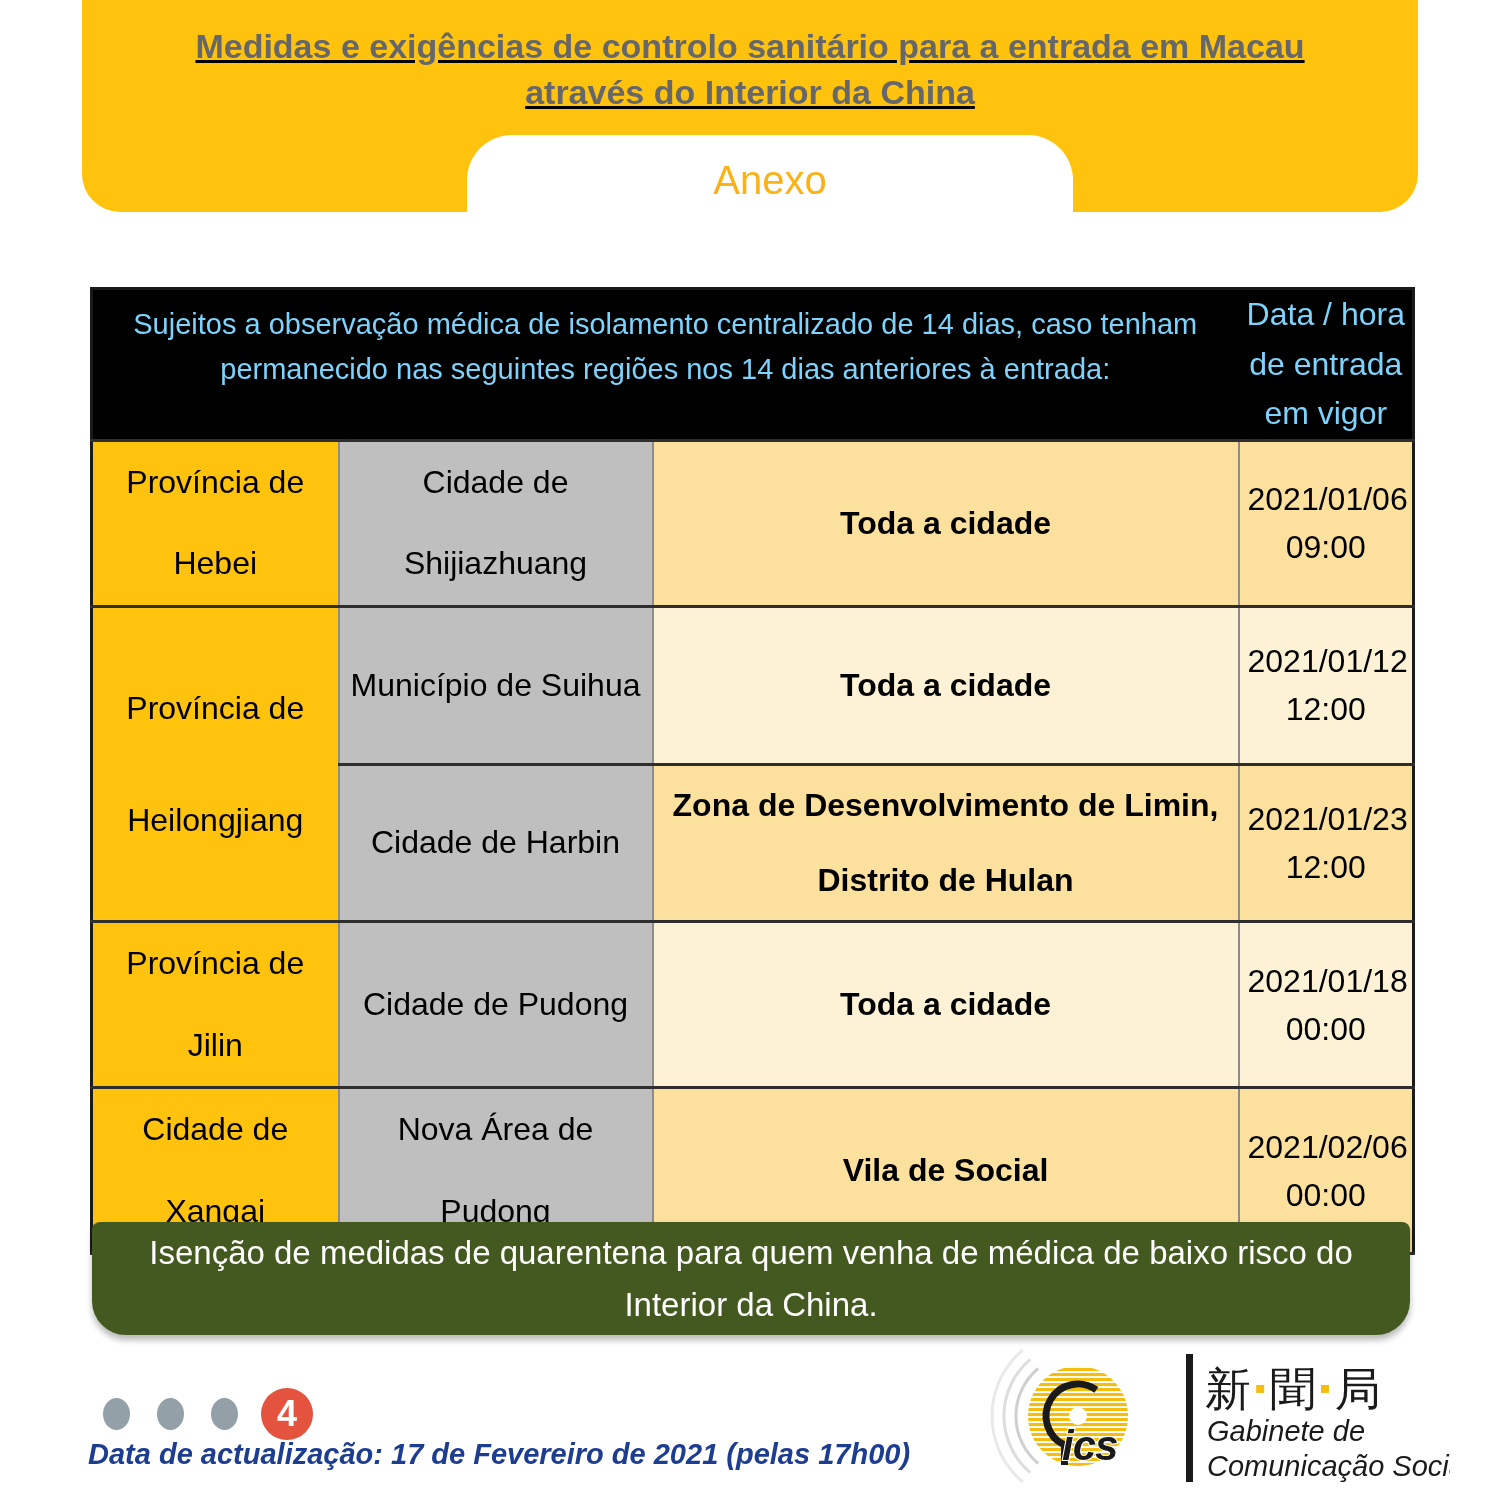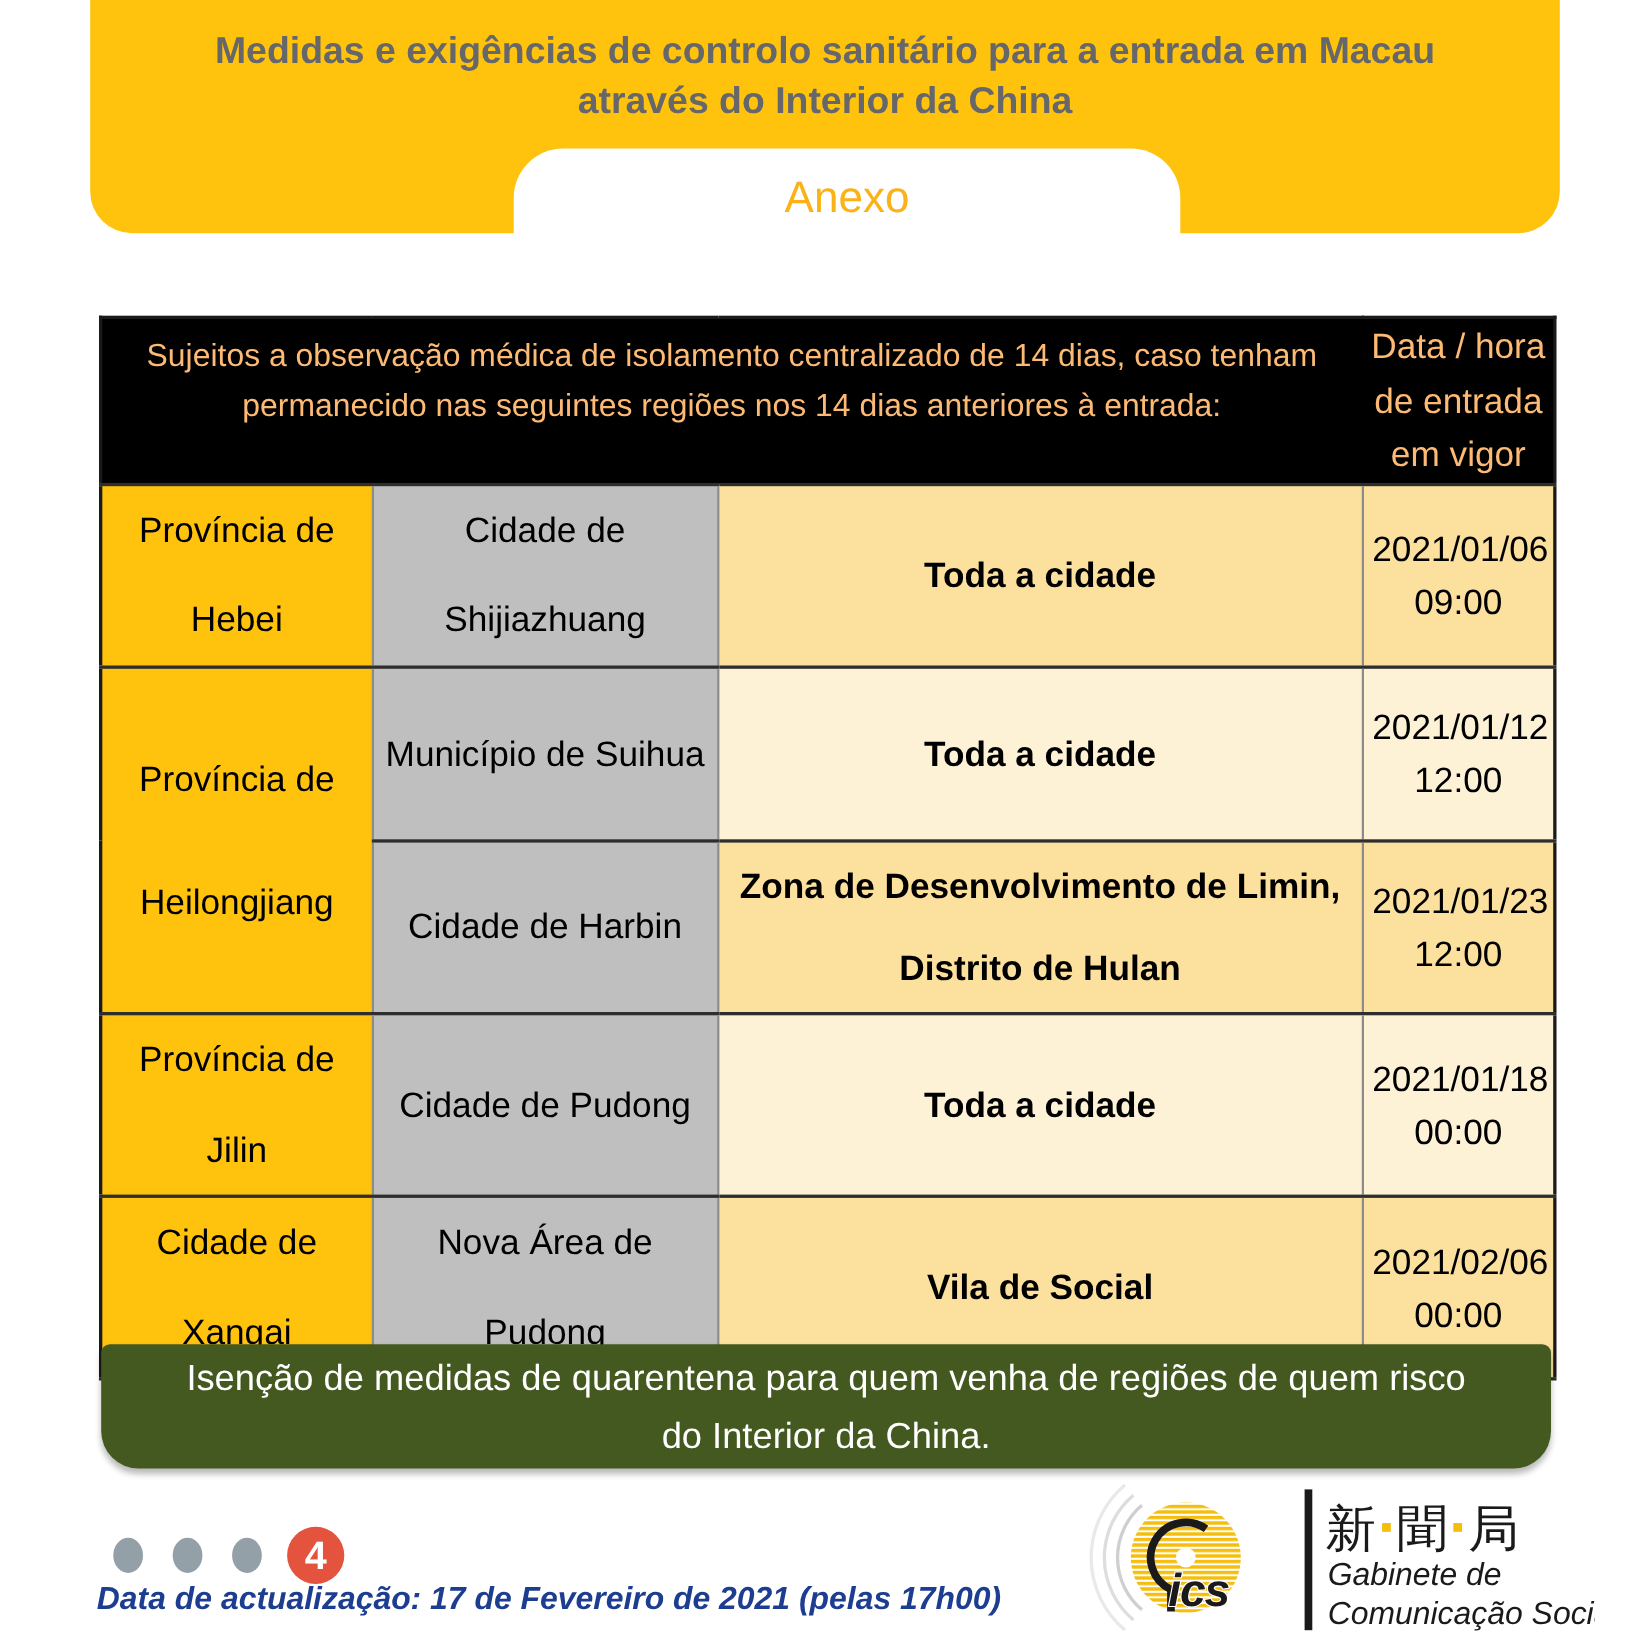--- a/index.html
+++ b/index.html
@@ -8,20 +8,21 @@
     background:#ffffff;
     font-family:"Liberation Sans", sans-serif;
     overflow:hidden;
   }
 
   
   .banner {
     position:absolute; left:82px; top:0; width:1336px; height:212px;
     background:#FFC20D;
     border-radius:0 0 38px 38px;
+    text-decoration:underline;
   }
   .banner-title {
     margin:24px auto 0; width:1190px; text-align:center;
     font-weight:bold; font-size:34px; line-height:1.35; color:#66676B;
   }
   .anexo-tab {
     position:absolute; left:467px; top:135px; width:606px; height:97px;
     background:#ffffff; border-radius:45px 45px 0 0;
     display:flex; align-items:center; justify-content:center;
   }
@@ -29,21 +30,21 @@
     font-size:40px; font-weight:normal; color:#FBB217; margin-top:-6px;
   }
 
   
   table.quarantine {
     position:absolute; left:90px; top:287px; width:1322px;
     border-collapse:collapse; table-layout:fixed;
     border:3px solid #1a1a1a;
   }
   table.quarantine thead th {
-    background:#000000; color:#fdba74; font-weight:normal;
+    background:#000000; color:#7dd3fc; font-weight:normal;
     vertical-align:top; text-align:center;
     border:2px solid #000000;
   }
   .th-main { font-size:29px; line-height:1.55; padding:12px 40px 0; height:100px; }
   .th-date { font-size:32px; line-height:1.55; padding:0 6px 0; border-left:2px solid #ffffff !important;margin-top:40px; }
 
   table.quarantine tbody td {
     text-align:center; vertical-align:middle;
     border-left:2px solid #8c8c8c; border-right:2px solid #8c8c8c;
     border-top:3px solid #2e2e2e; border-bottom:3px solid #2e2e2e;
@@ -152,21 +153,21 @@
       <td class="city">Nova Área de Pudong</td>
       <td class="region shade-dark">Vila de Social</td>
       <td class="date-cell shade-dark">
         <div>2021/02/06</div>
         <div>00:00</div>
       </td>
     </tr>
   </tbody>
 </table>
 
-<div class="notice">Isenção de medidas de quarentena para quem venha de regiões de quem risco do Interior da China.</div>
+<div class="notice">Isenção de medidas de quarentena para quem venha de médica de baixo risco do Interior da China.</div>
 
 <div class="page-indicator">
   <span class="dot"></span>
   <span class="dot"></span>
   <span class="dot"></span>
   <span class="page-badge">4</span>
 </div>
 
 <div class="update-text">Data de actualização: 17 de Fevereiro de 2021 (pelas 17h00)</div>
 

